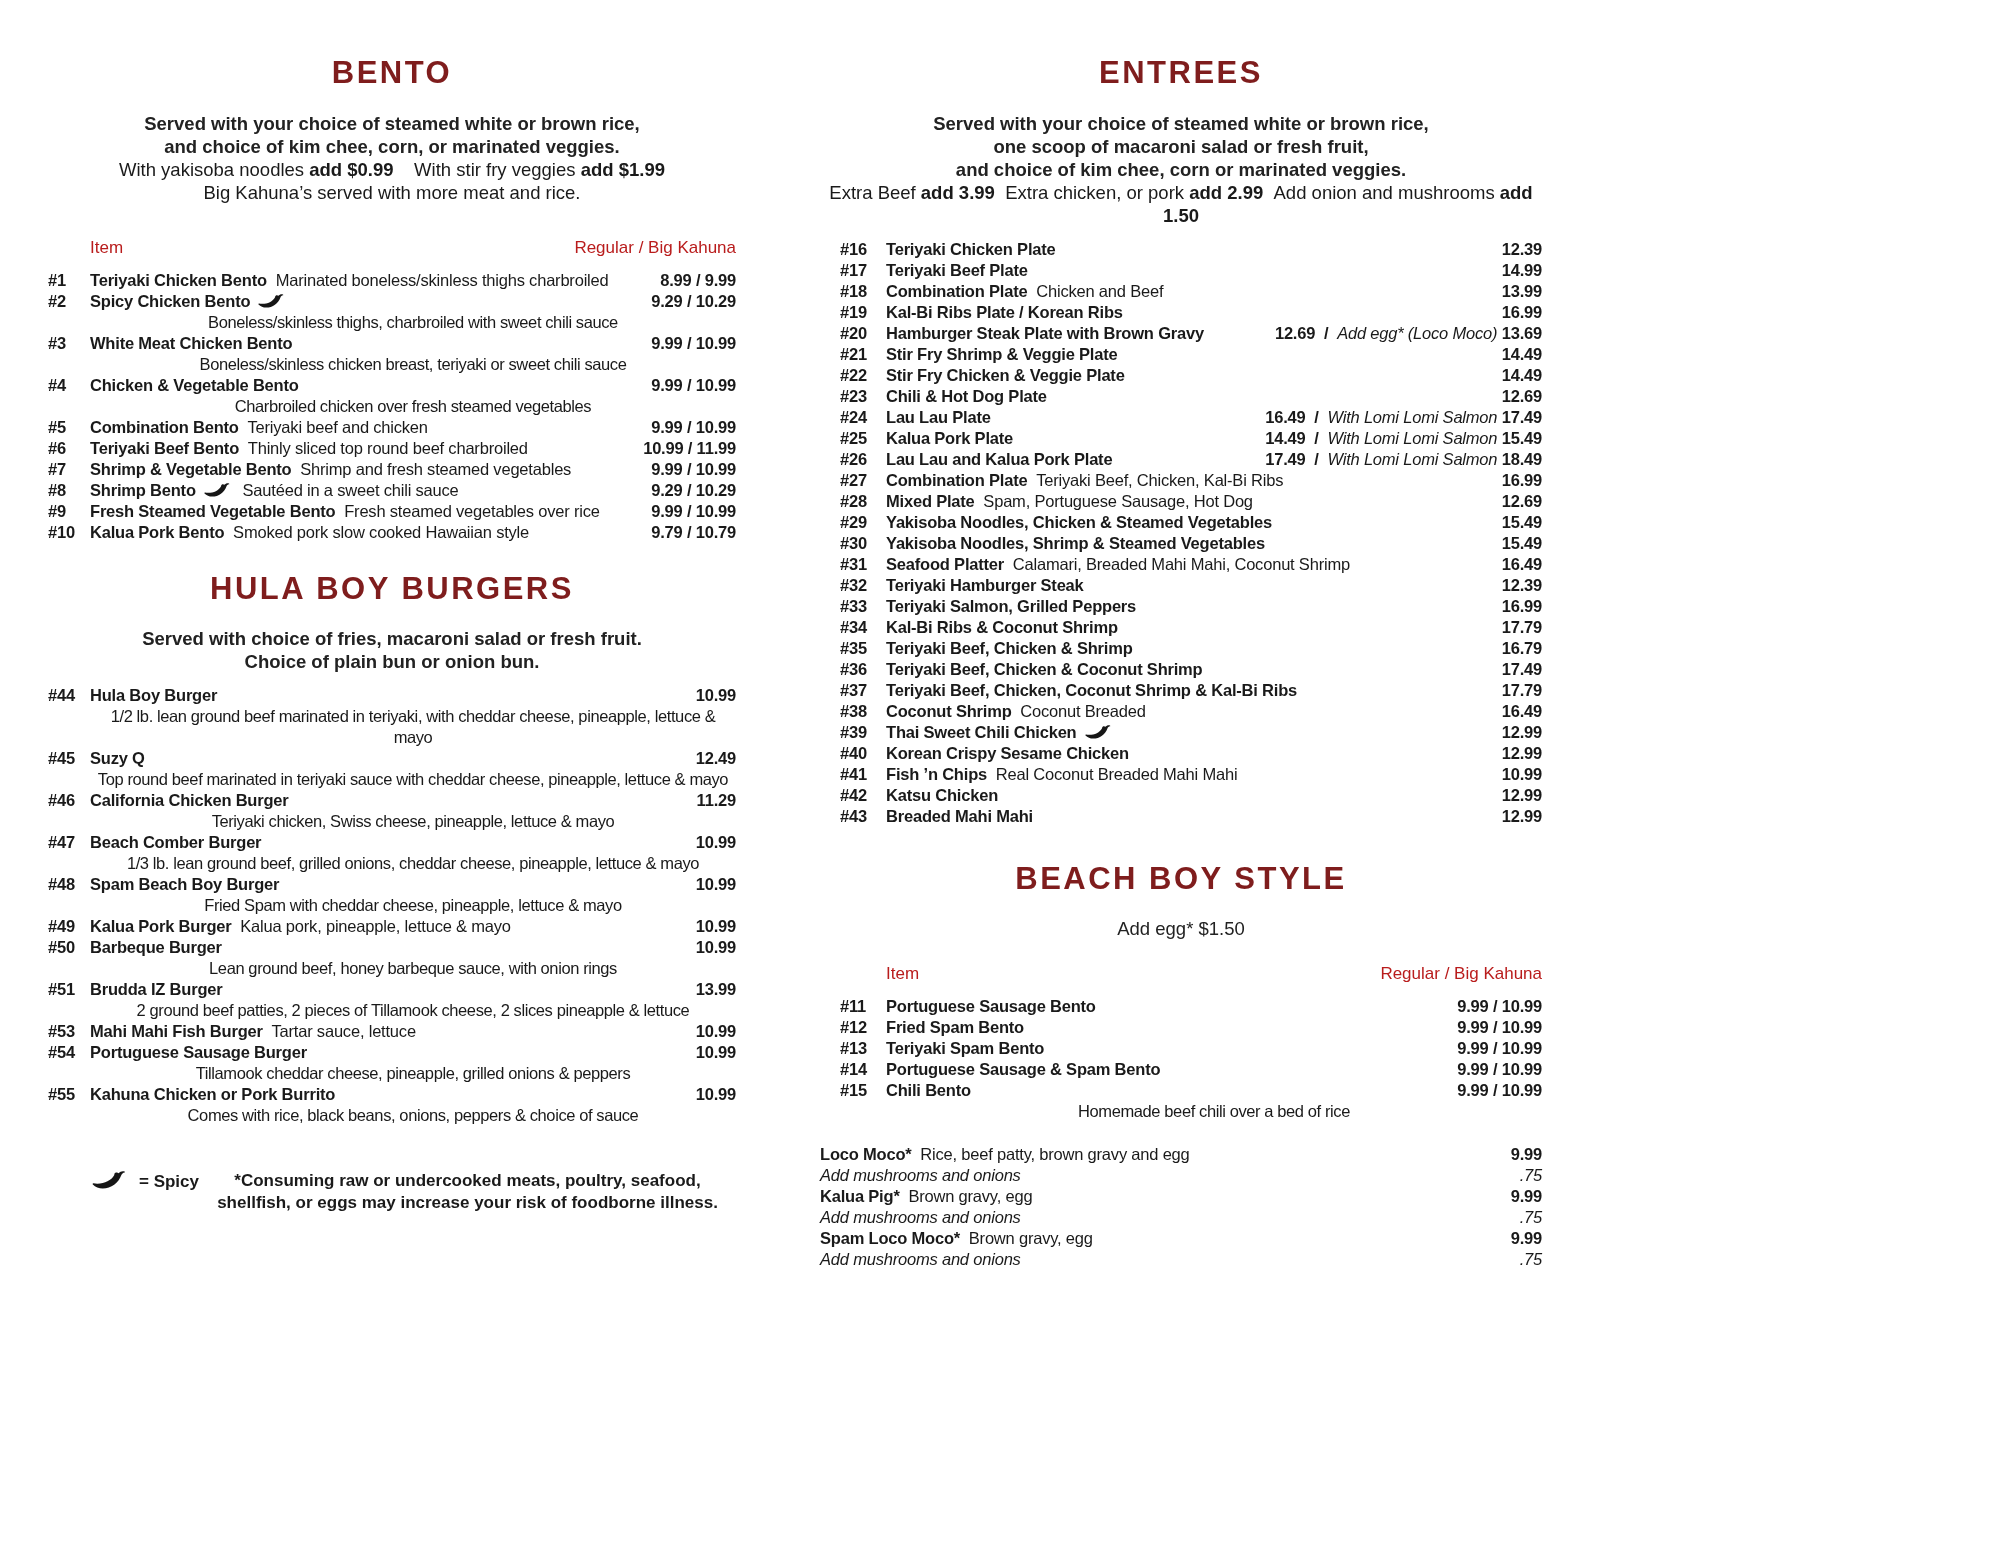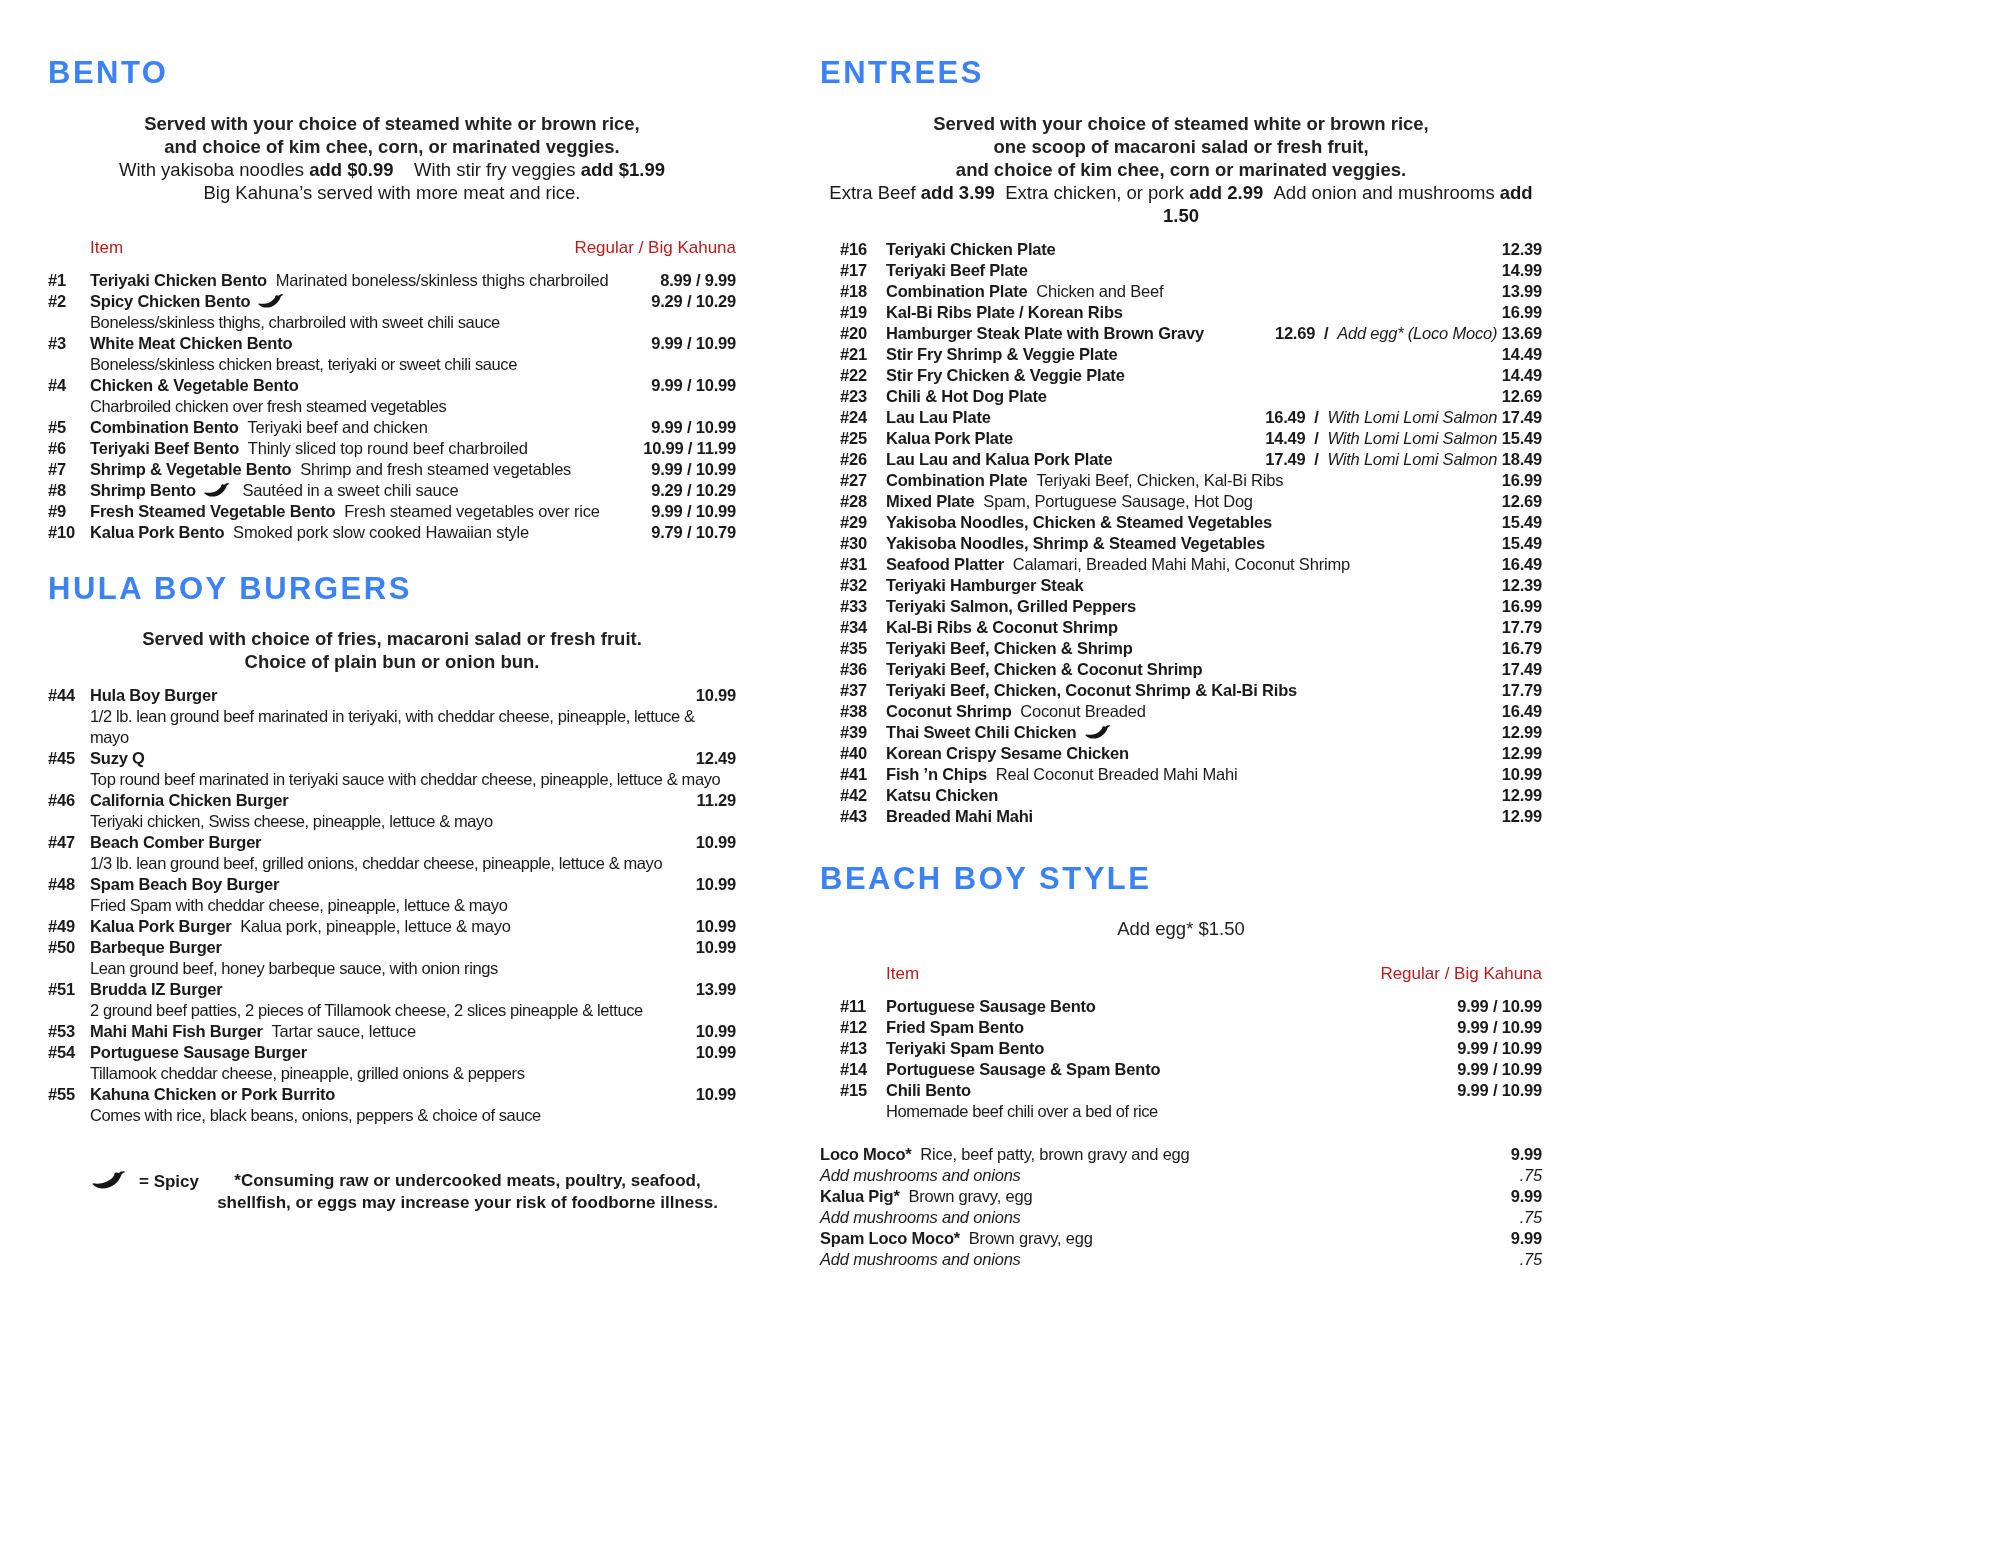--- a/index.html
+++ b/index.html
@@ -9,21 +9,21 @@
     -webkit-font-smoothing:antialiased;
   }
   .page{position:relative;width:2000px;height:1545px;background:#fff;overflow:hidden;}
   .col{position:absolute;top:34px;}
   .col-left{left:48px;width:688px;}
   .col-right{left:820px;width:722px;}
 
   .section-title{
     font-family:"Liberation Sans","DejaVu Sans",sans-serif;
     font-weight:700;font-size:31px;line-height:36px;
-    letter-spacing:2.5px;color:#3b82f6;
+    letter-spacing:2.5px;text-align:center;color:#7f1d1d;
   }
   .intro{text-align:center;font-size:18.5px;line-height:23px;color:#222;}
   .intro div{min-height:23px;font-weight:bold;}
   .note-line{text-align:center;font-size:18.5px;line-height:23px;}
 
   .colhead{display:flex;font-size:17px;line-height:20px;margin:34px 0 6px 0;color:#b91c1c;}
   .ch-bento{margin-left:42px;}
   .ch-beach{margin-left:66px;}
   .ch-price{margin-left:auto;}
 
@@ -31,21 +31,21 @@
   .items.indent{padding-left:20px;}
   .mrow{width:100%;}
   .mline{display:flex;align-items:baseline;}
   .num{flex:0 0 34px;margin-right:8px;font-weight:700;white-space:nowrap;}
   .indent .num{flex-basis:38px;}
   .mname{font-weight:700;white-space:nowrap;}
   .mdesc{flex:0 1 auto;min-width:0;}
   .pgroup{margin-left:auto;padding-left:12px;white-space:nowrap;font-weight:700;text-align:right;}
   .pnote{font-weight:400;font-style:italic;}
   .midprice,.psep,.price{font-weight:700;}
-  .sub{margin-left:42px;font-weight:400;letter-spacing:-0.4px;}
+  .sub{margin-left:42px;font-weight:400;letter-spacing:-0.4px;text-align:center;}
   .indent .sub{margin-left:46px;}
   .it-row{font-style:italic;}
   .it-row .mname,.it-row .pgroup,.it-row .price{font-weight:400;}
 
   .spicy{display:inline-block;margin:0 4px 0 8px;position:relative;top:1px;}
 
   .sec-burgers{margin-top:28px;}
   .sec-burgers .items{margin-top:12px;}
   .sec-beach{margin-top:34px;}
   .sec-beach .subtitle{margin-top:4px;}

